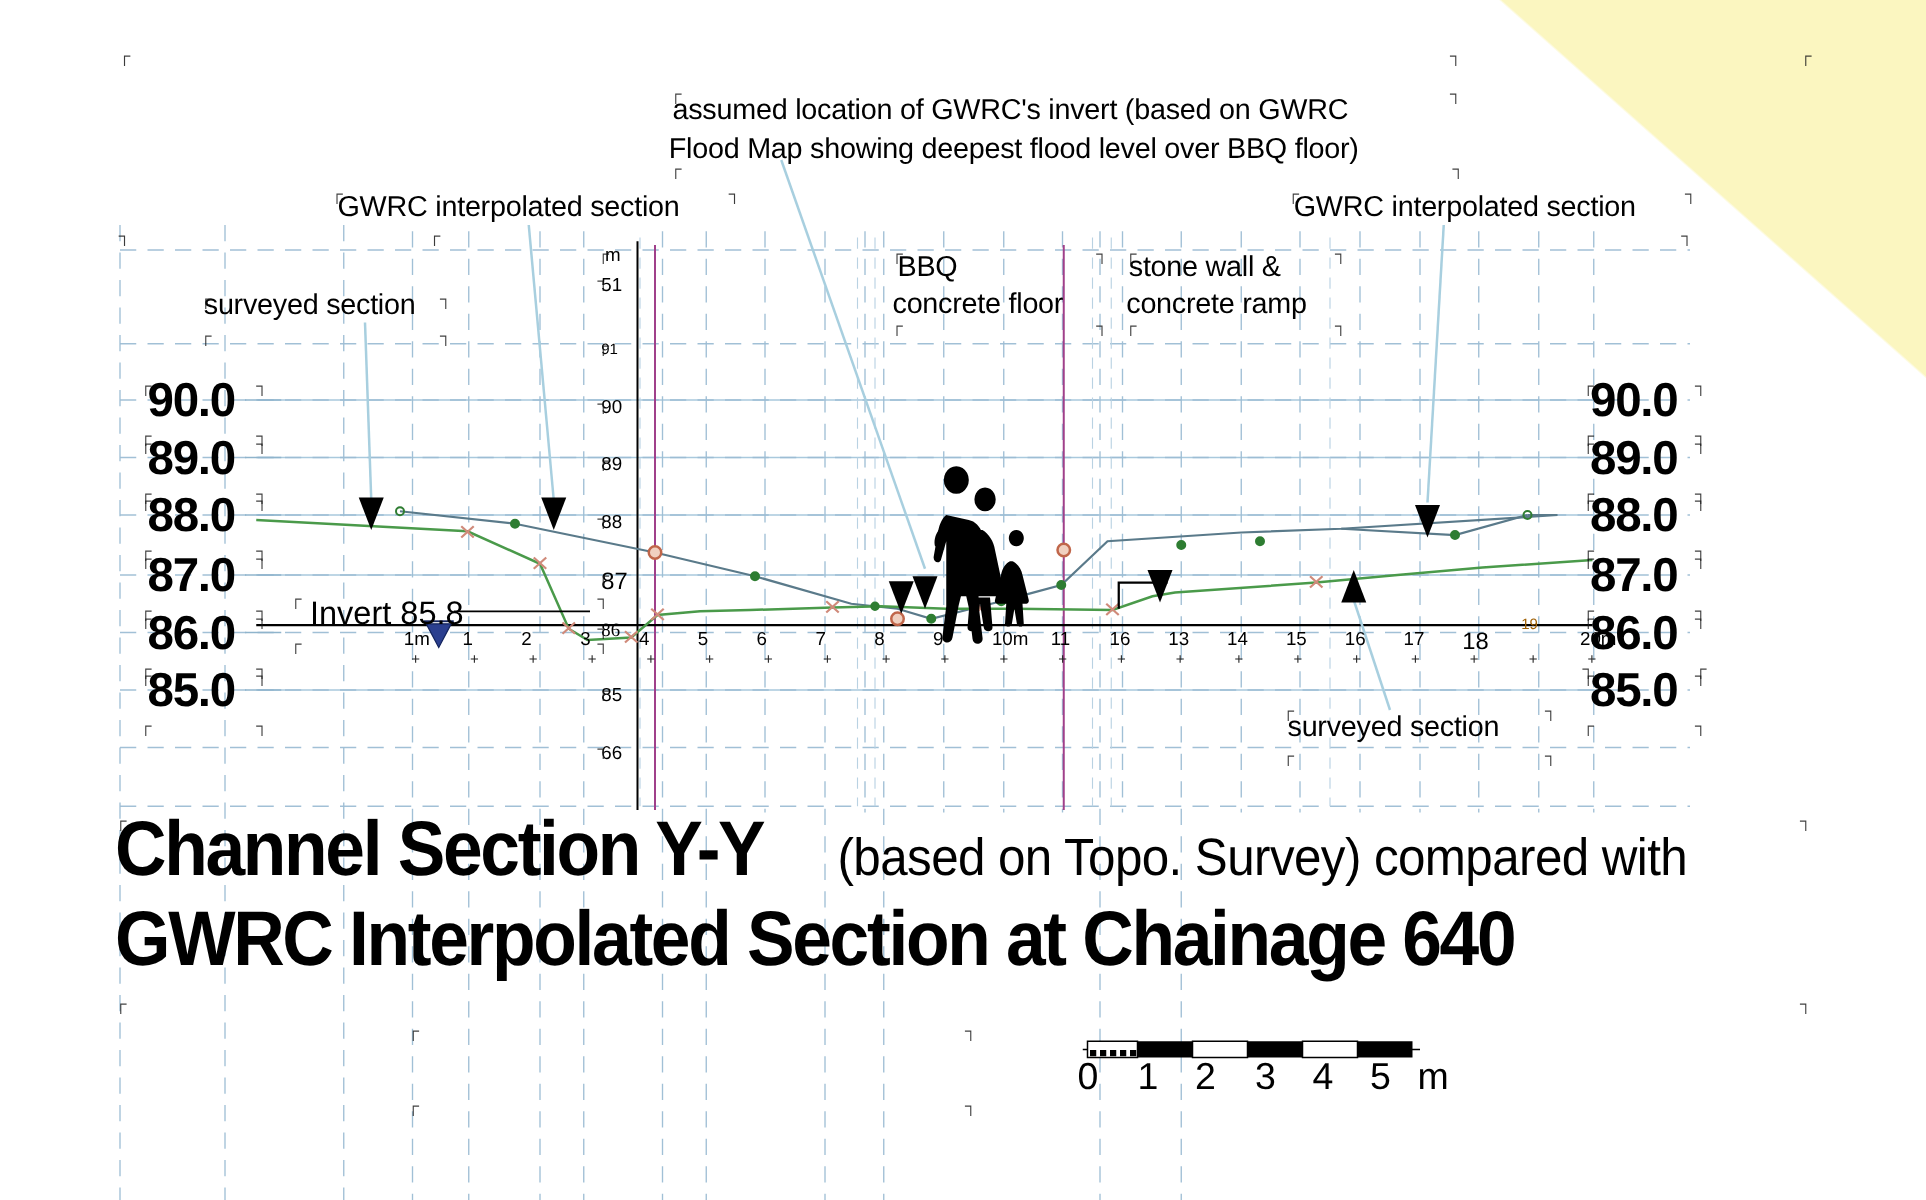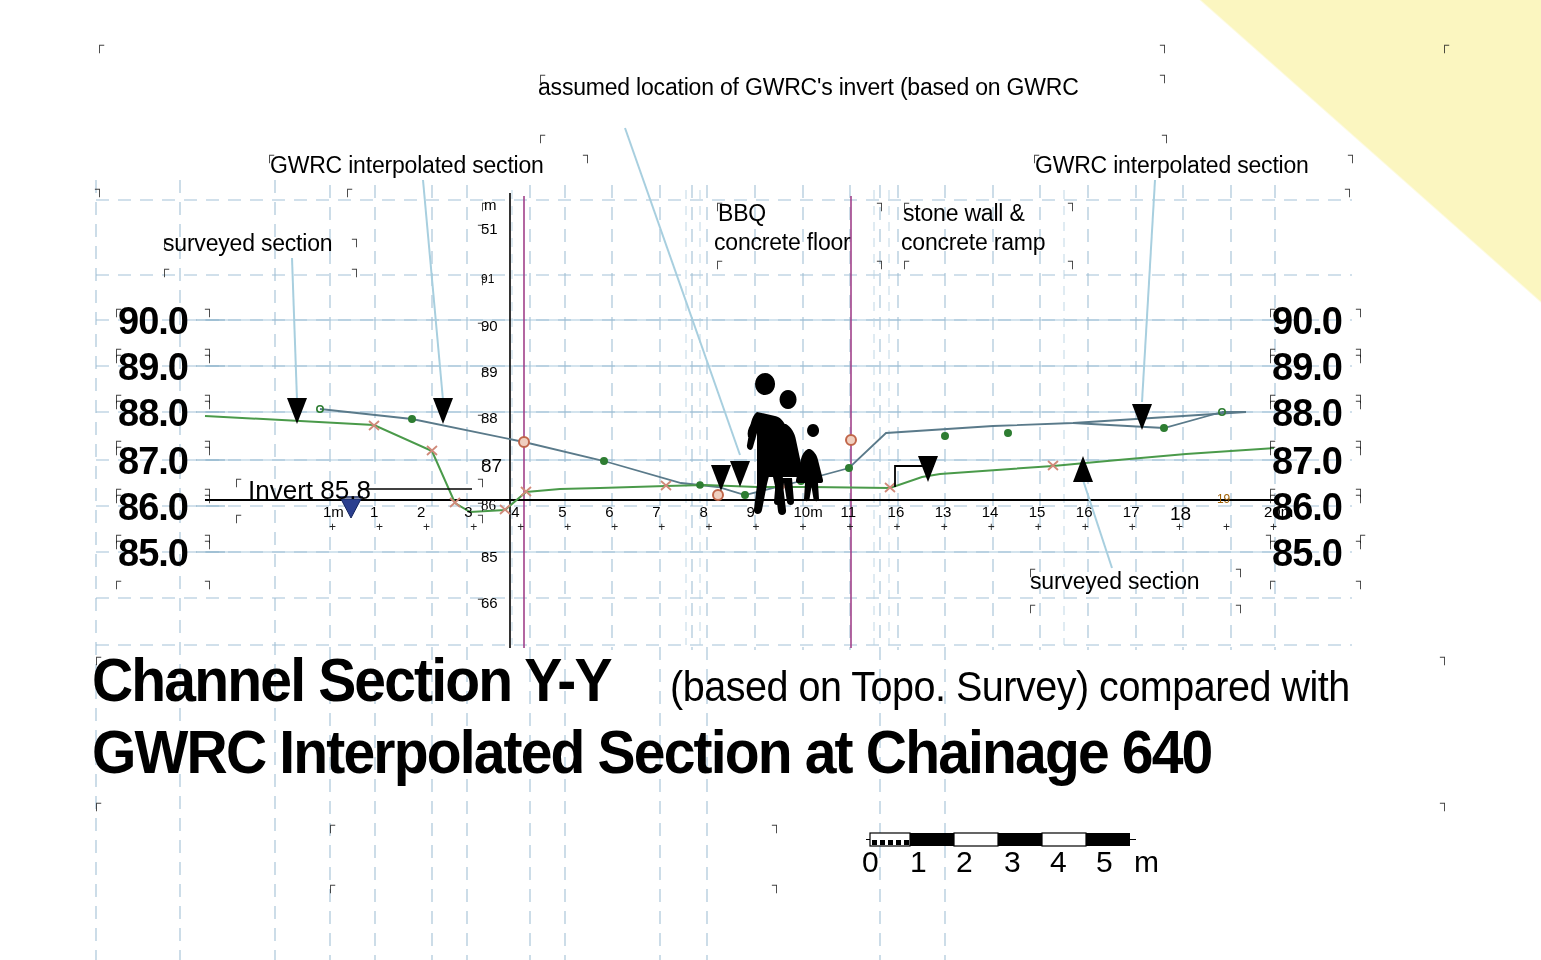--- a/index.html
+++ b/index.html
@@ -294,20 +294,21 @@
       <div class="abs" style="left: 1175.9px; top: 520px; font-size: 12px; color: rgb(34, 34, 34);">+</div>
       <div class="abs" style="left: 1216.95px; top: 492px; font-size: 12px; color: #a16207; white-space: nowrap;">19</div>
       <div class="abs" style="left: 1222.95px; top: 520px; font-size: 12px; color: rgb(34, 34, 34);">+</div>
       <div class="abs" style="left: 1264px; top: 503px; font-size: 15px; color: rgb(0, 0, 0); white-space: nowrap;">20m</div>
       <div class="abs" style="left: 1270px; top: 520px; font-size: 12px; color: rgb(34, 34, 34);">+</div>
     </div>
 
   <div class="abs anno" style="left:163px;top:228px;">surveyed section</div>
   <div class="abs anno" style="left:270px;top:150px;">GWRC interpolated section</div>
   <div class="abs anno" style="left:538px;top:72px;">assumed location of GWRC's invert (based on GWRC</div>
+  <div class="abs anno" style="left:535px;top:103px;">Flood Map showing deepest flood level over BBQ floor)</div>
   <div class="abs anno" style="left:1035px;top:150px;">GWRC interpolated section</div>
   <div class="abs anno" style="left:718px;top:198px;">BBQ</div>
   <div class="abs anno" style="left:714px;top:227px;">concrete floor</div>
   <div class="abs anno" style="left:903px;top:198px;">stone wall &amp;</div>
   <div class="abs anno" style="left:901px;top:227px;">concrete ramp</div>
   <div class="abs anno" style="left:1030px;top:566px;">surveyed section</div>
   <div class="abs invert-label" style="left:236px;top:475px;margin-left:12px;">Invert 85.8</div>
 
   <div class="title-wrap">
     <div class="title-line">

